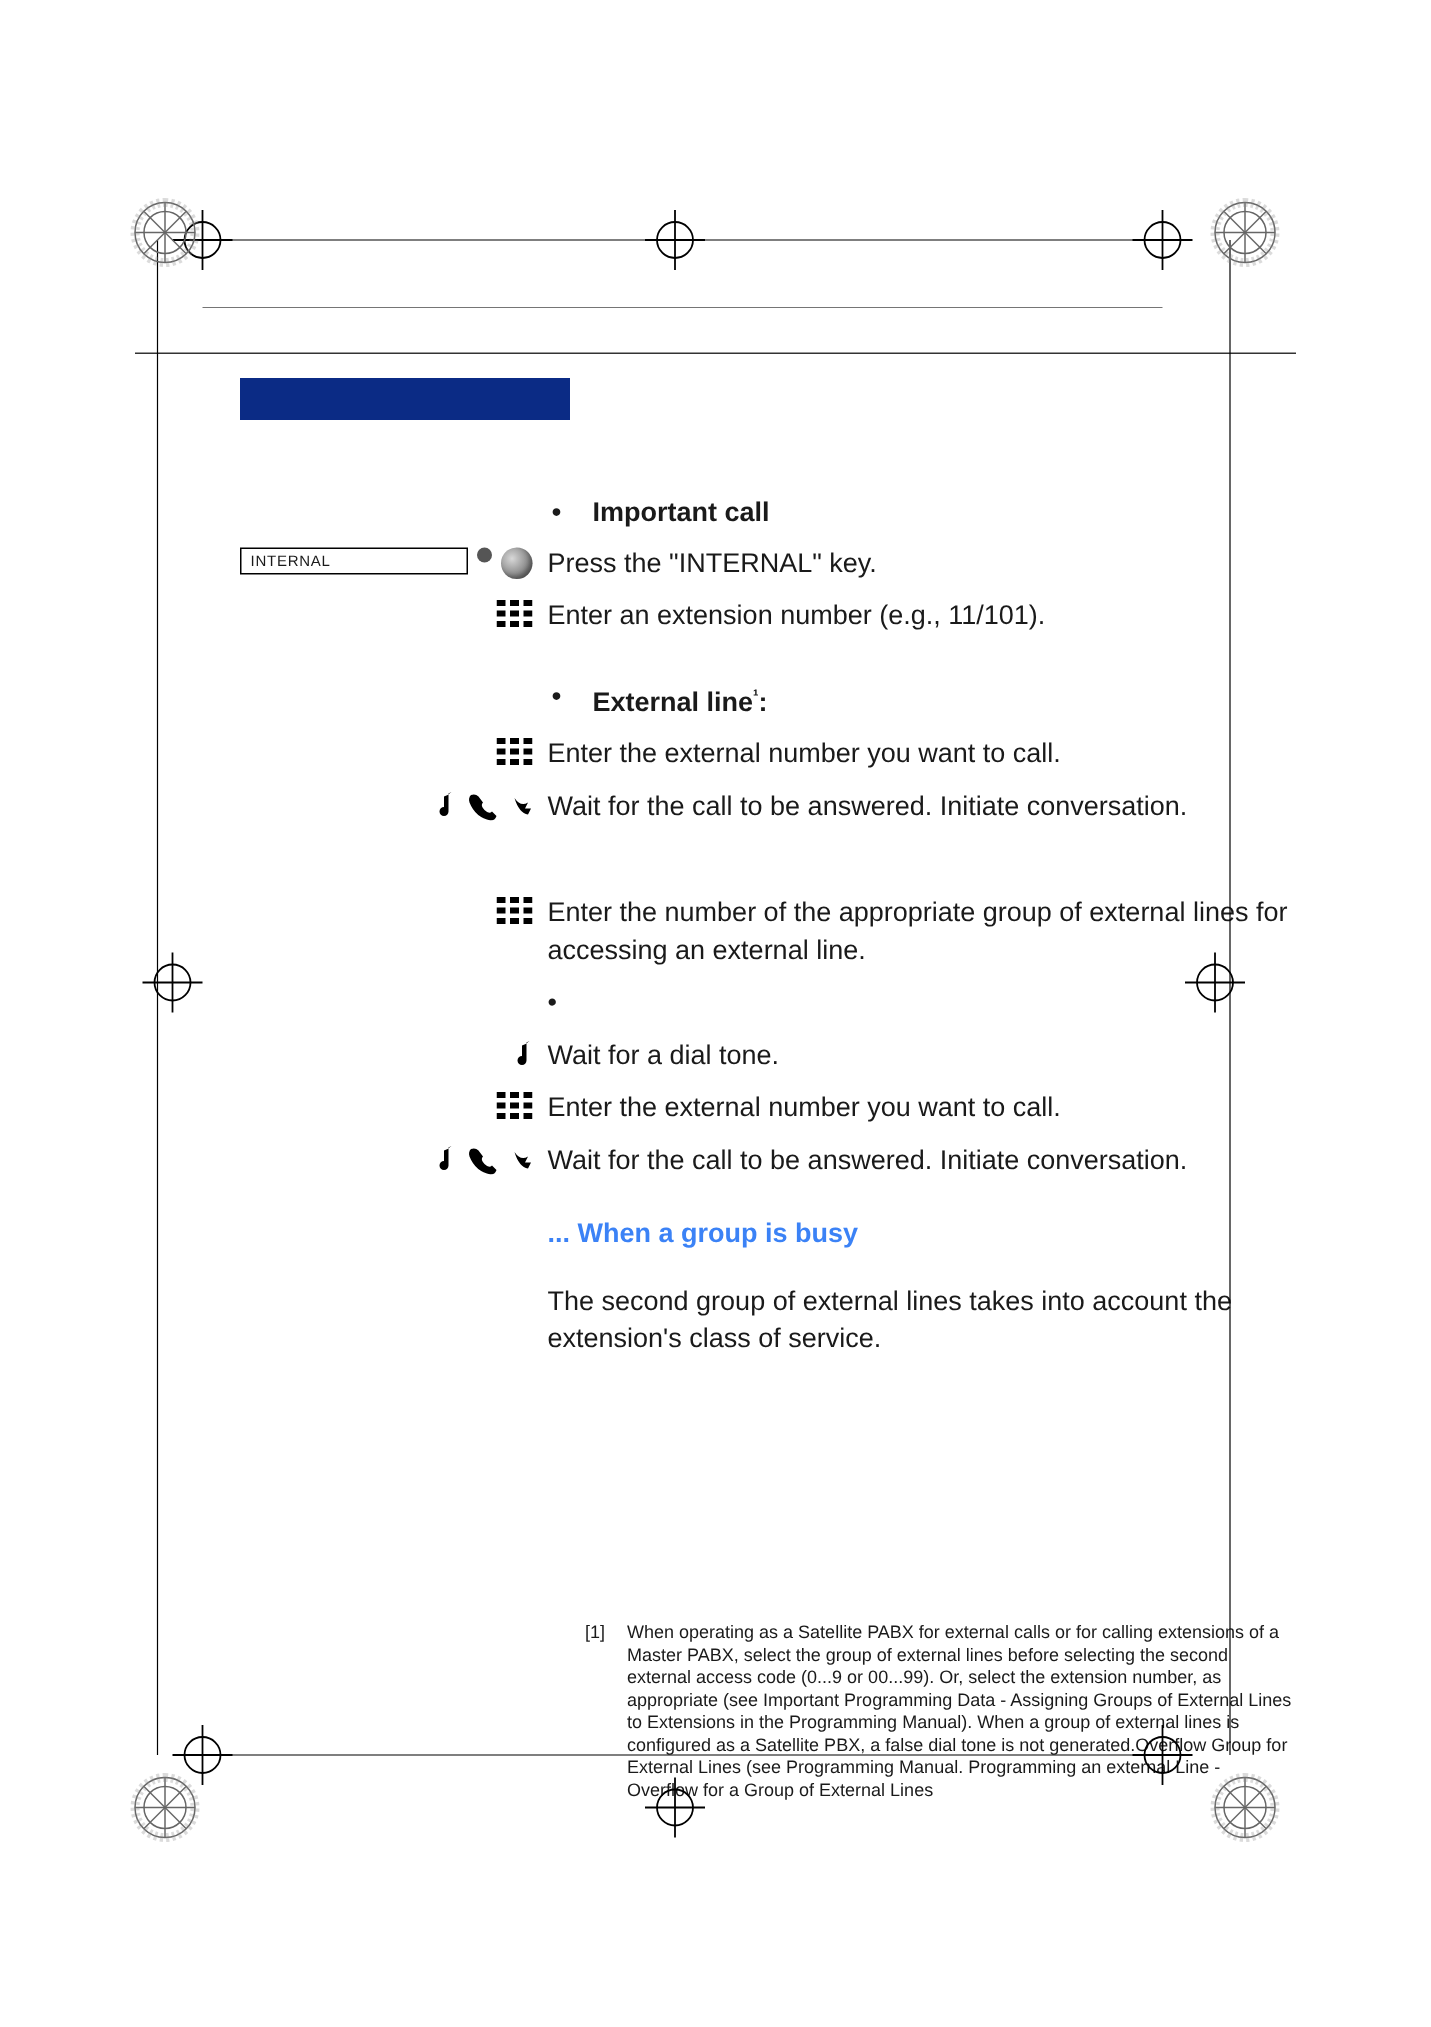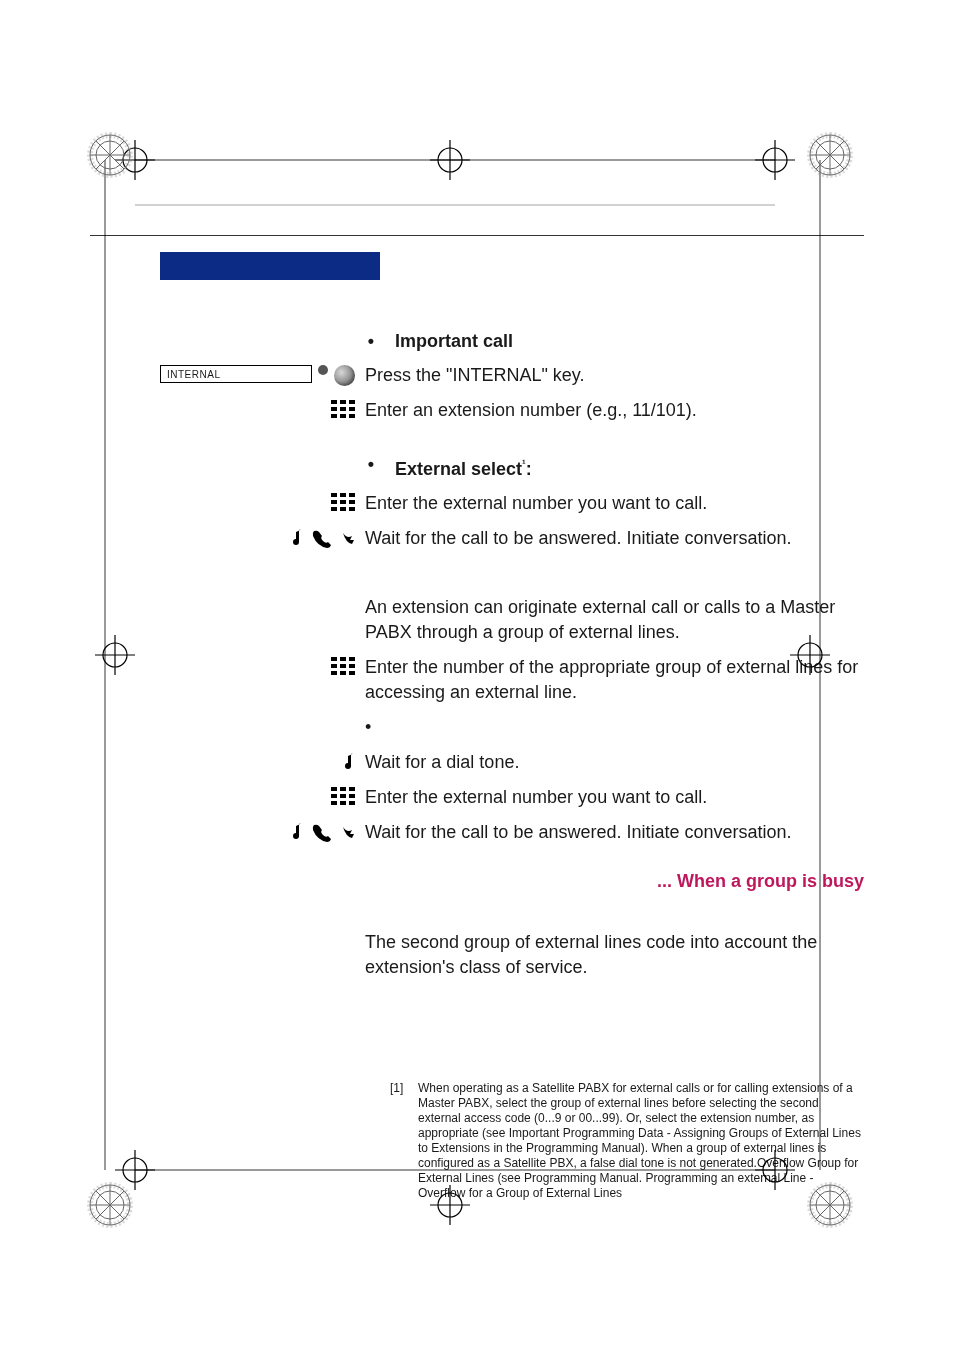--- a/index.html
+++ b/index.html
@@ -38,22 +38,22 @@
   .step-text.para { margin-bottom:10px; }
 
   .bullet-head {
     display:flex; gap:18px; font-size:18px; line-height:23px;
     font-weight:bold; margin-bottom:10px;
   }
   .bullet-head .dot { width:12px; text-align:center; }
   .bullet-head .txt {}
 
   .blue-sub {
-    font-size:18px; font-weight:bold; color:#be185d;
-    margin-top:14px; margin-bottom:26px;text-align:right;
+    font-size:18px; font-weight:bold; color:#3b82f6;
+    margin-top:14px; margin-bottom:10px;
   }
 
   
   .key {
     display:inline-flex; align-items:center; justify-content:center;
     width:22px; height:22px; background:#000; color:#fff;
     font-size:14px; font-weight:bold; margin:0 1px; vertical-align:middle;
   }
   .sup { font-size:11px; vertical-align:super; }
 
@@ -190,21 +190,21 @@
       </div>
 
       <div class="vgap-m"></div>
 
       <div class="step-row">
         <div class="step-icons"></div>
         <div class="step-text">
           <div class="bullet-head">
             <span class="dot">•</span>
             <span class="txt">
-              <span>External select</span><span class="sup">¹</span><span>:</span>
+              <span>External line</span><span class="sup">¹</span><span>:</span>
             </span>
           </div>
         </div>
       </div>
 
       <div class="step-row">
         <div class="step-icons">
           <span class="ic">
             <svg width="24" height="18">
                 <g fill="#000">
@@ -242,21 +242,20 @@
               </svg>
           </span>
         </div>
         <div class="step-text para">Wait for the call to be answered. Initiate conversation.</div>
       </div>
 
       <div class="vgap-l"></div>
 
       <div class="step-row">
         <div class="step-icons"></div>
-        <div class="step-text para">An extension can originate external call or calls to a Master PABX through a group of external lines.</div>
       </div>
 
       <div class="step-row">
         <div class="step-icons">
           <span class="ic">
             <svg width="24" height="18">
                 <g fill="#000">
               <rect x="0" y="0" width="6" height="4"></rect>
                   <rect x="9" y="0" width="6" height="4"></rect>
                   <rect x="18" y="0" width="6" height="4"></rect>
@@ -339,21 +338,21 @@
           <div class="blue-sub">... When a group is busy</div>
         </div>
       </div>
 
       <div class="step-row">
         <div class="step-icons"></div>
       </div>
       <div class="vgap-s"></div>
       <div class="step-row">
         <div class="step-icons"></div>
-        <div class="step-text para">The second group of external lines code into account the extension's class of service.</div>
+        <div class="step-text para">The second group of external lines takes into account the extension's class of service.</div>
       </div>
 
     </div>
   </div>
 
   <div class="footnote">
     <div class="fn-num">[1]</div>
     <div class="fn-body">When operating as a Satellite PABX for external calls or for calling extensions of a Master PABX, select the group of external lines before selecting the second external access code (0...9 or 00...99). Or, select the extension number, as appropriate (see Important Programming Data - Assigning Groups of External Lines to Extensions in the Programming Manual). When a group of external lines is configured as a Satellite PBX, a false dial tone is not generated.Overflow Group for External Lines (see Programming Manual. Programming an external Line - Overflow for a Group of External Lines</div>
   </div>
 

